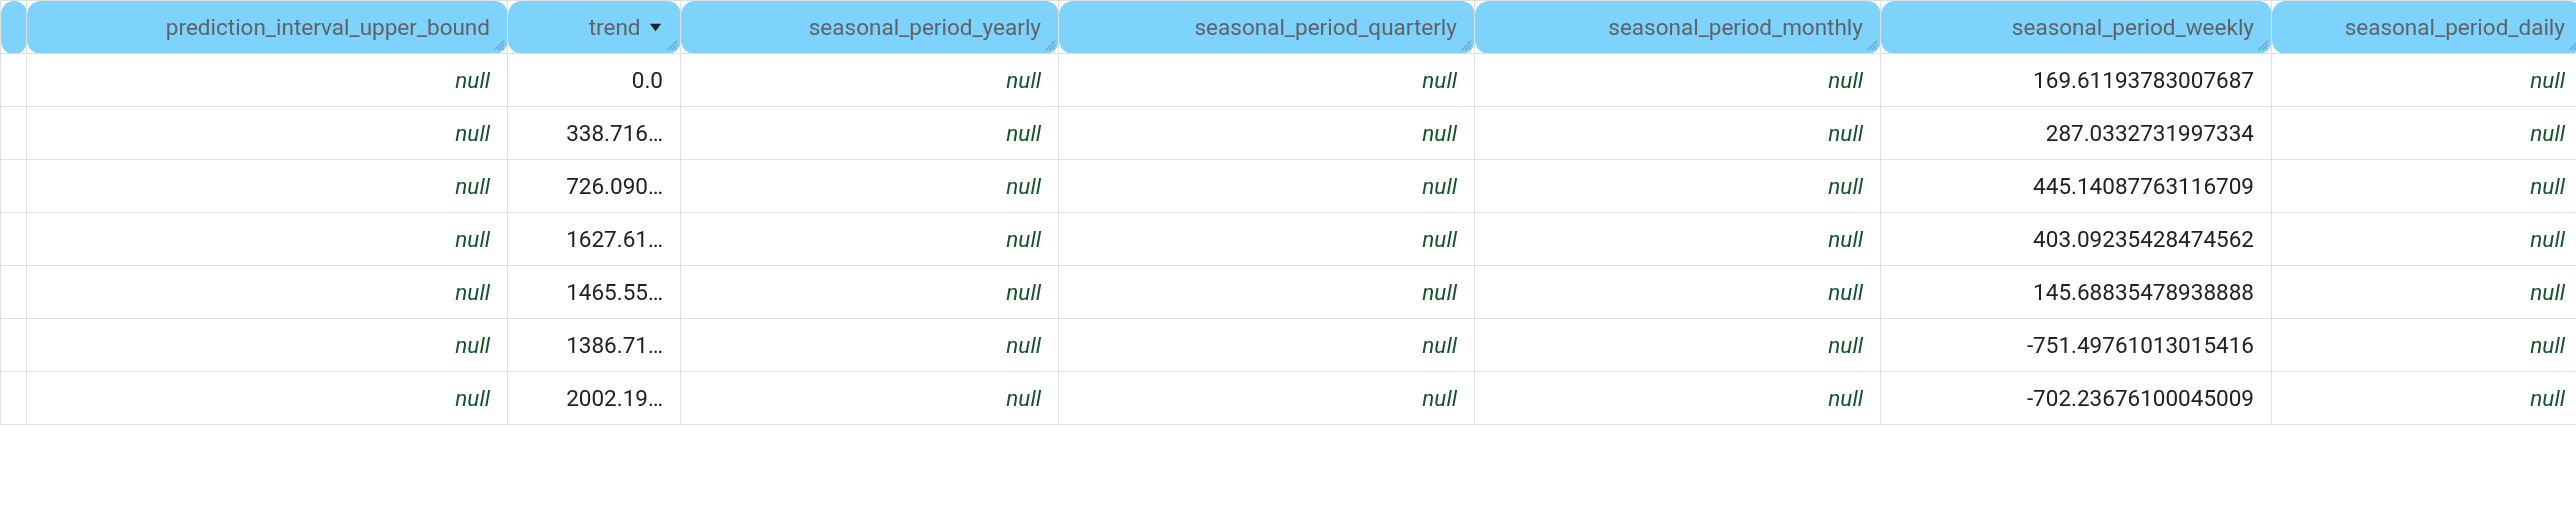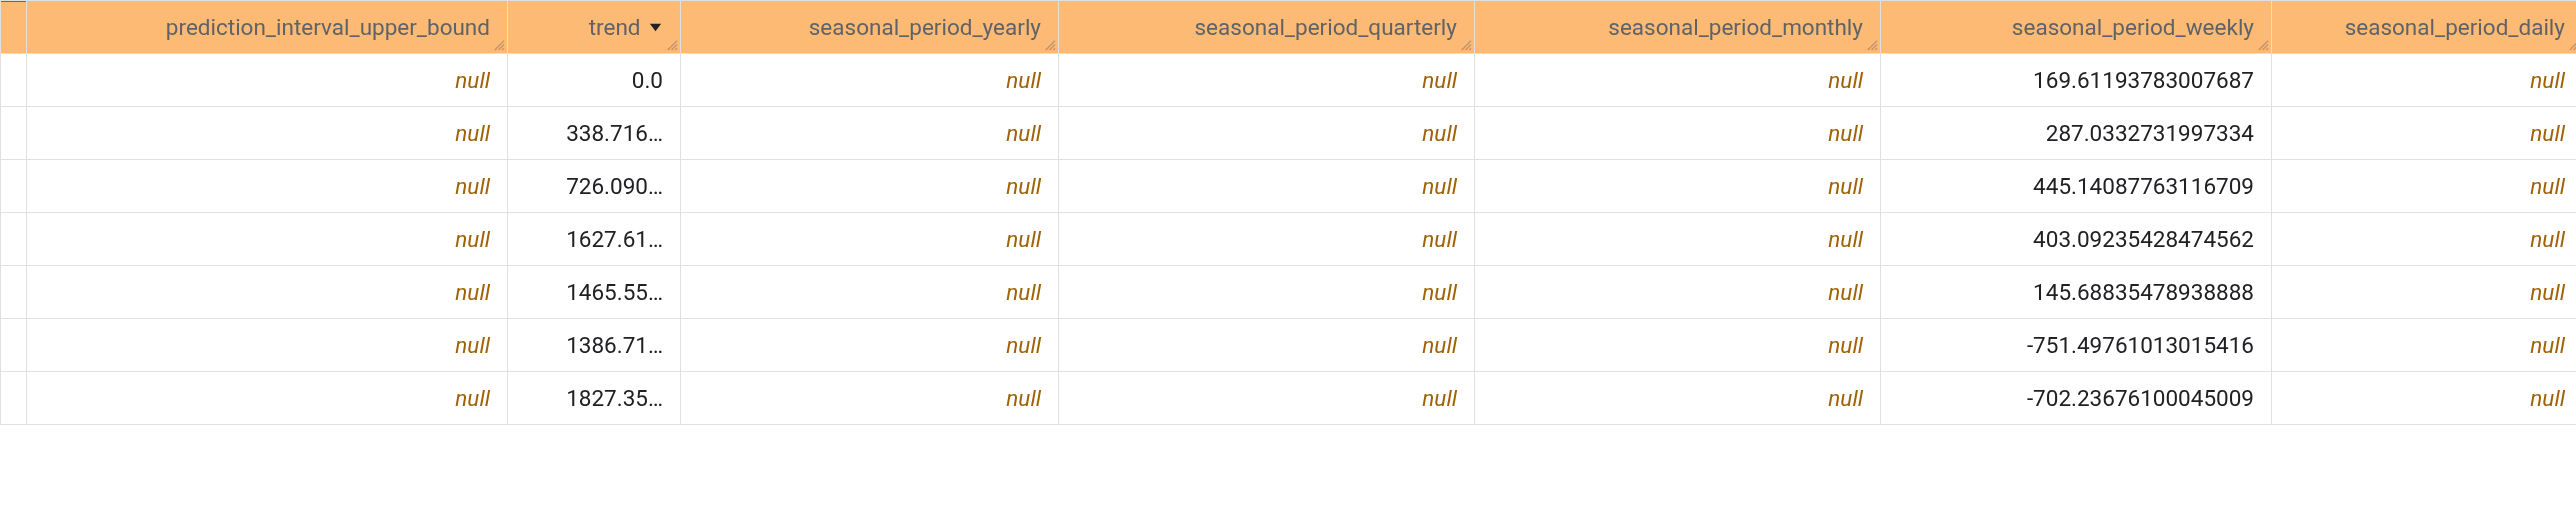--- a/index.html
+++ b/index.html
@@ -27,23 +27,24 @@
       padding: 13px 17px;
       text-align: right;
       position: relative;
       white-space: nowrap;
       overflow: hidden;
       text-overflow: ellipsis;
     }
     th {
       font-weight: 400;
       color: #5f6368;
-      background: #fdba74;
+      background: #7dd3fc;
       user-select: none;
       vertical-align: middle;
+      border-radius: 14px;
     }
     .header-content {
       display: flex;
       align-items: center;
       justify-content: flex-end;
       gap: 7.5px;
     }
     .sort-icon {
       display: inline-flex;
       align-items: center;
@@ -59,21 +60,21 @@
     }
     .resize-handle svg {
       display: block;
     }
     td {
       font-weight: 400;
       color: #202124;
     }
     .null-value {
       font-style: italic;
-      color: #a16207;
+      color: #14532d;
       font-weight: 400;
     }
     .blue-border {
       position: absolute;
       top: -1.9px;
       left: 0;
       height: 2.8px;
       background: #1a73e8;
       width: 169px;
     }
@@ -262,21 +263,21 @@
           <td><span>1386.71…</span></td>
           <td><span class="null-value">null</span></td>
           <td><span class="null-value">null</span></td>
           <td><span class="null-value">null</span></td>
           <td><span>-751.49761013015416</span></td>
           <td><span class="null-value">null</span></td>
         </tr>
         <tr>
           <td></td>
           <td><span class="null-value">null</span></td>
-          <td><span>1827.35…</span></td>
+          <td><span>2002.19…</span></td>
           <td><span class="null-value">null</span></td>
           <td><span class="null-value">null</span></td>
           <td><span class="null-value">null</span></td>
           <td><span>-702.23676100045009</span></td>
           <td><span class="null-value">null</span></td>
         </tr>
       </tbody>
   </table>
 </div>
 

